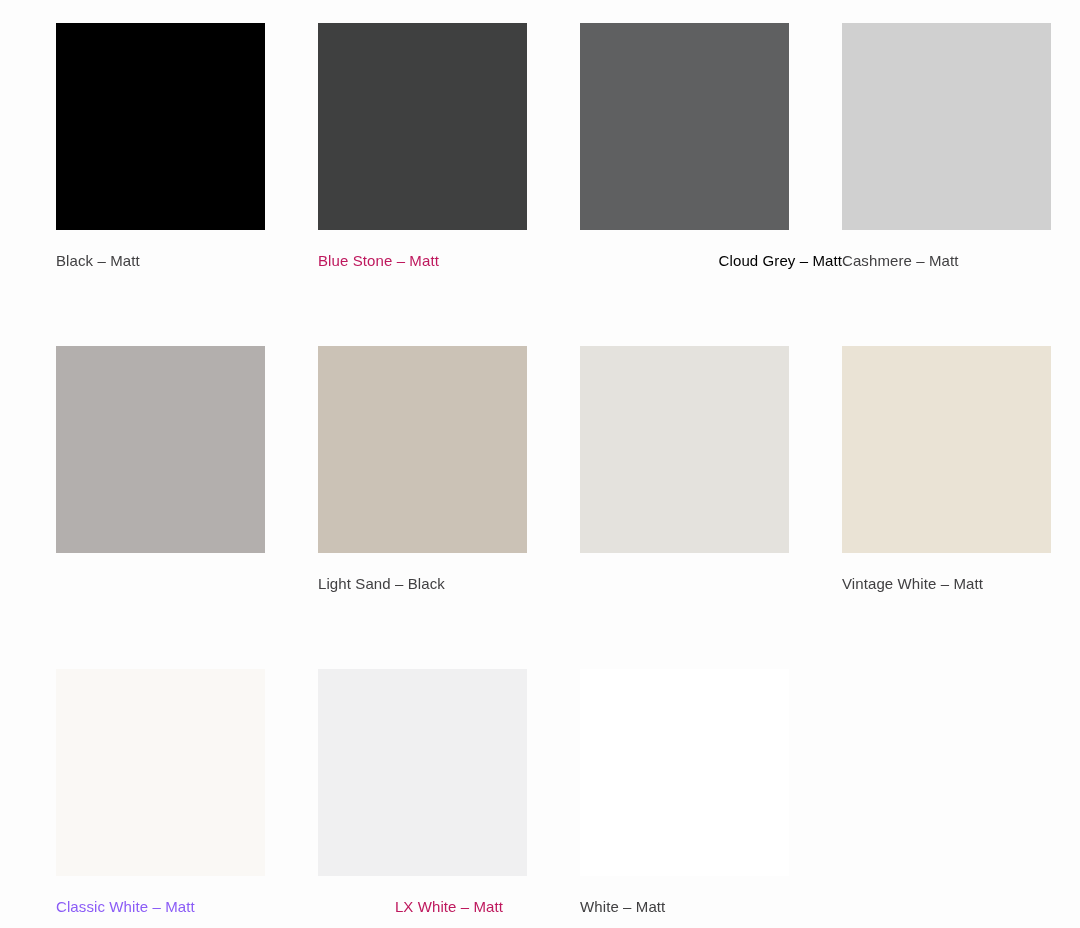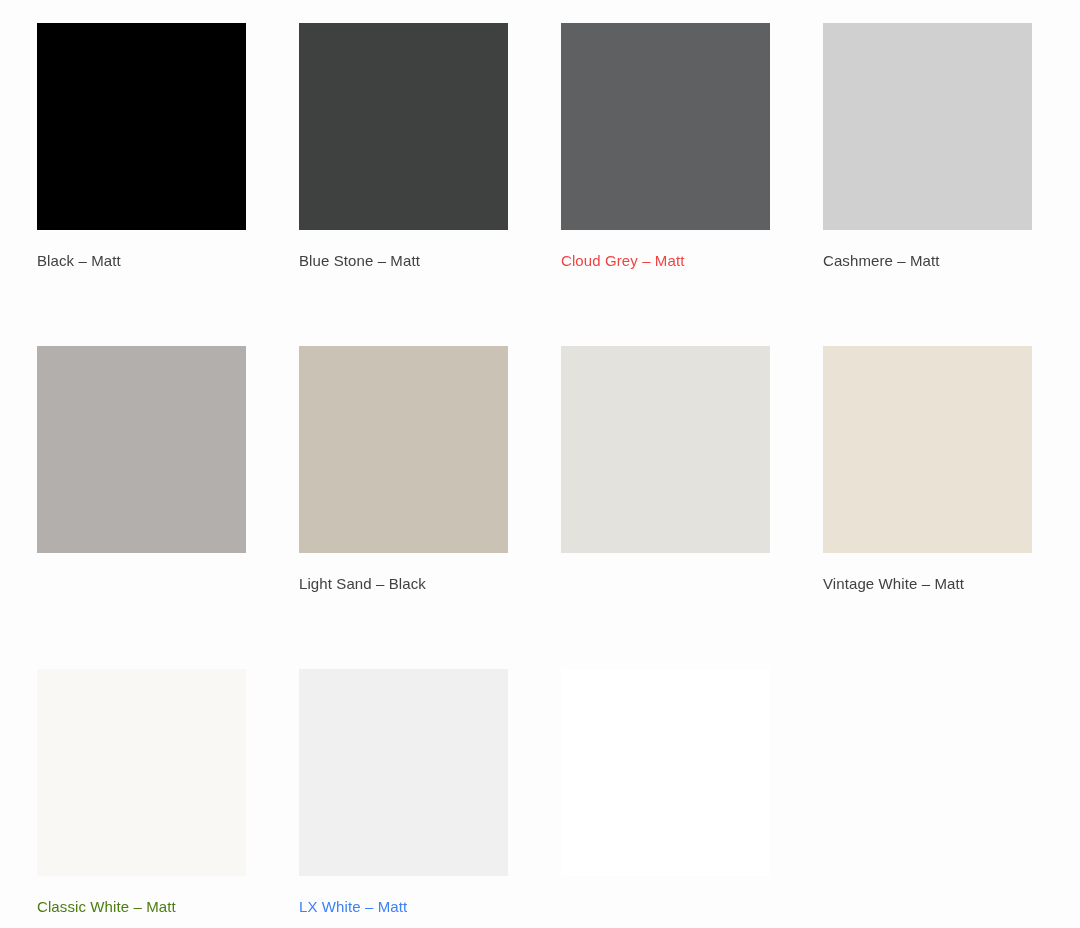--- a/index.html
+++ b/index.html
@@ -30,20 +30,21 @@
     align-content: start;
     justify-content: start;
   }
 
   .swatch-cell {
     width: 262px;
     height: 323px;
     box-sizing: border-box;
     display: block;
     position: relative;
+    margin-left: 19px;
   }
 
   .swatch-chip {
     width: 209px;
     height: 207px;
     display: block;
     background: #ffffff;
     box-sizing: border-box;
   }
 
@@ -63,26 +64,26 @@
 
 <div id="swatch-grid">
 
   <div class="swatch-cell">
     <span class="swatch-chip" style="background: rgb(0, 0, 0);"></span>
     <span class="swatch-label" style="color: rgb(65, 64, 66);">Black – Matt</span>
   </div>
 
   <div class="swatch-cell">
     <span class="swatch-chip" style="background: rgb(63, 64, 64);"></span>
-    <span class="swatch-label" style="color: #404040;">Blue Stone – Matt</span>
+    <span class="swatch-label" style="color: #be185d;">Blue Stone – Matt</span>
   </div>
 
   <div class="swatch-cell">
     <span class="swatch-chip" style="background: rgb(95, 96, 97);"></span>
-    <span class="swatch-label" style="color: #ef4444;">Cloud Grey – Matt</span>
+    <span class="swatch-label" style="color: #000000; text-align: right;">Cloud Grey – Matt</span>
   </div>
 
   <div class="swatch-cell">
     <span class="swatch-chip" style="background: rgb(208, 208, 208);"></span>
     <span class="swatch-label" style="color: rgb(65, 64, 66);">Cashmere – Matt</span>
   </div>
 
   <div class="swatch-cell">
     <span class="swatch-chip" style="background: rgb(179, 175, 173);"></span>
   </div>
@@ -96,25 +97,26 @@
     <span class="swatch-chip" style="background: rgb(228, 226, 221);"></span>
   </div>
 
   <div class="swatch-cell">
     <span class="swatch-chip" style="background: rgb(234, 227, 213);"></span>
     <span class="swatch-label" style="color: rgb(65, 64, 66);">Vintage White – Matt</span>
   </div>
 
   <div class="swatch-cell">
     <span class="swatch-chip" style="background: rgb(250, 248, 245);"></span>
-    <span class="swatch-label" style="color: #4d7c0f;">Classic White – Matt</span>
+    <span class="swatch-label" style="color: #8b5cf6;">Classic White – Matt</span>
   </div>
 
   <div class="swatch-cell">
     <span class="swatch-chip" style="background: rgb(240, 240, 241);"></span>
-    <span class="swatch-label" style="color: #3b82f6;">LX White – Matt</span>
+    <span class="swatch-label" style="color: #be185d; text-align: center;">LX White – Matt</span>
   </div>
 
   <div class="swatch-cell">
     <span class="swatch-chip" style="background: rgb(255, 255, 255);"></span>
+    <span class="swatch-label" style="color: rgb(65, 64, 66);">White – Matt</span>
   </div>
 
 </div>
 
 </body></html>

